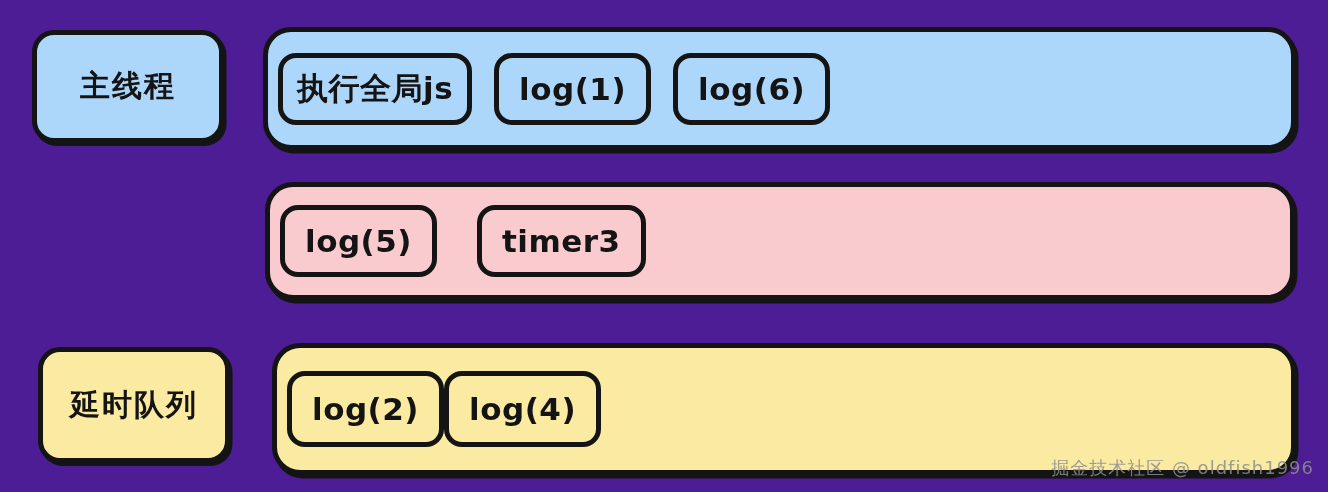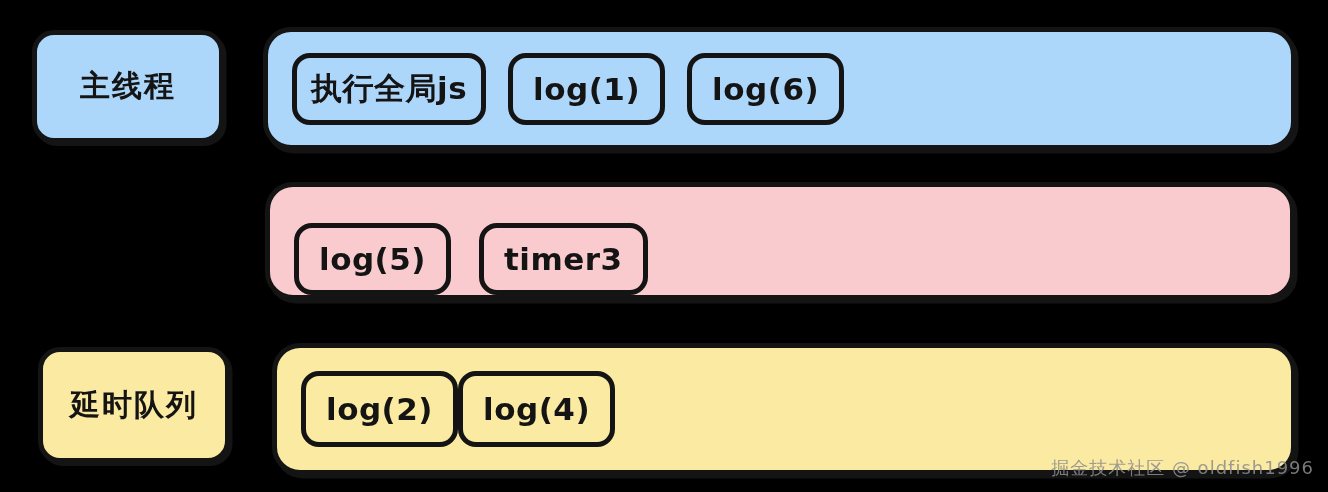--- a/index.html
+++ b/index.html
@@ -12,21 +12,21 @@
     height: 492px;
     font-family: "DejaVu Sans", sans-serif;
     overflow: hidden;
     position: relative;
   }
 
   .diagram {
     position: relative;
     width: 1328px;
     height: 492px;
-    background: #000000;
+    background: #4c1d95;
   }
 
   
   .row {
     position: absolute;
     left: 0;
     width: 1328px;
     display: block;
   }
   .row-main   { top: 22px;  height: 132px; }
@@ -55,24 +55,24 @@
 
   
   .track {
     position: absolute;
     box-sizing: border-box;
     border: 5px solid #141414;
     border-radius: 28px;
     box-shadow: 2.5px 3.5px 0 0 #141414;
     display: flex;
     align-items: center;
-    padding-left: 24px;
+    padding-left: 10px;
   }
   .row-main  .track { left: 263px; top: 5px;  width: 1033px; height: 123px; gap: 22px; }
-  .row-micro .track { left: 265px; top: 6px;  width: 1030px; height: 118px; gap: 28px; align-items: flex-end; }
+  .row-micro .track { left: 265px; top: 6px;  width: 1030px; height: 118px; gap: 40px; }
   .row-delay .track { left: 272px; top: 8px;  width: 1024px; height: 132px; }
 
   
   .pill {
     box-sizing: border-box;
     display: inline-flex;
     align-items: center;
     justify-content: center;
     border: 5px solid #141414;
     border-radius: 18px;

